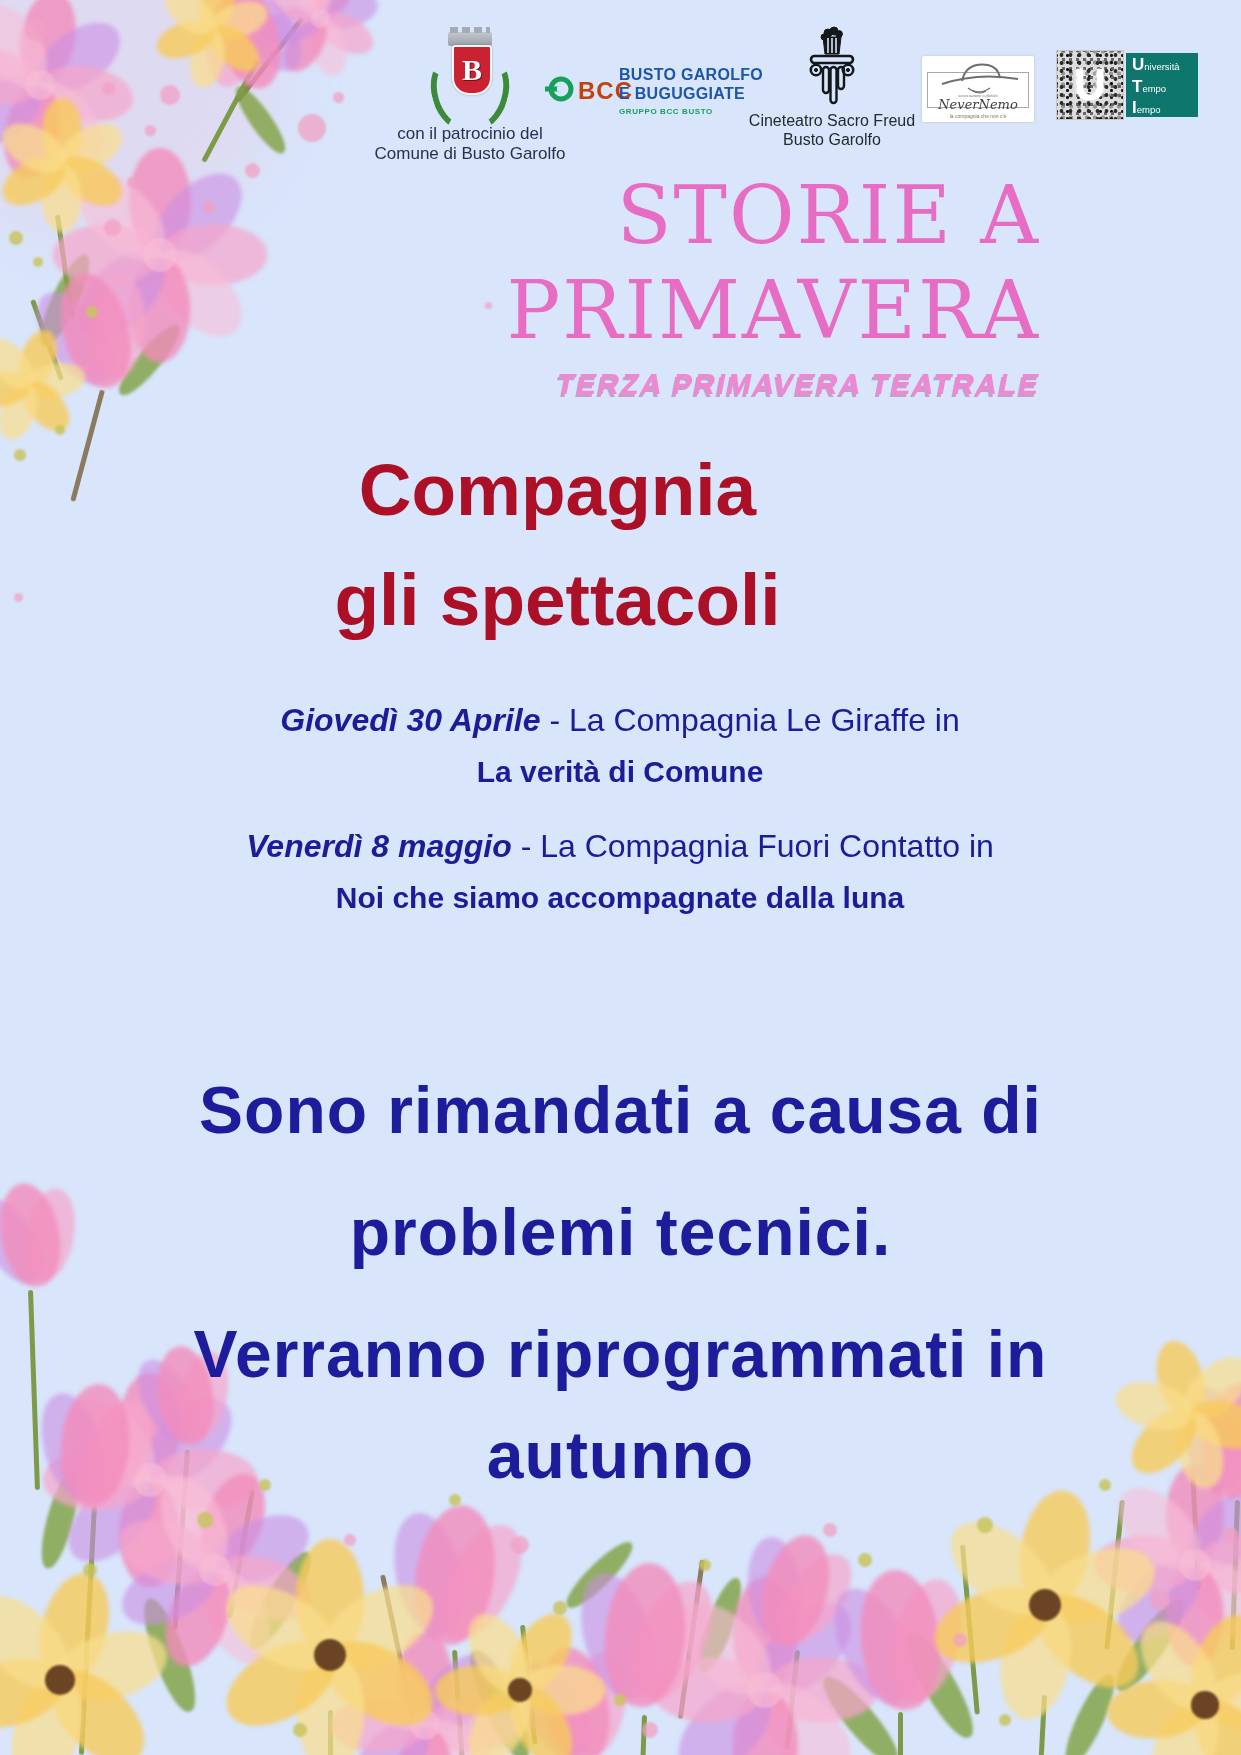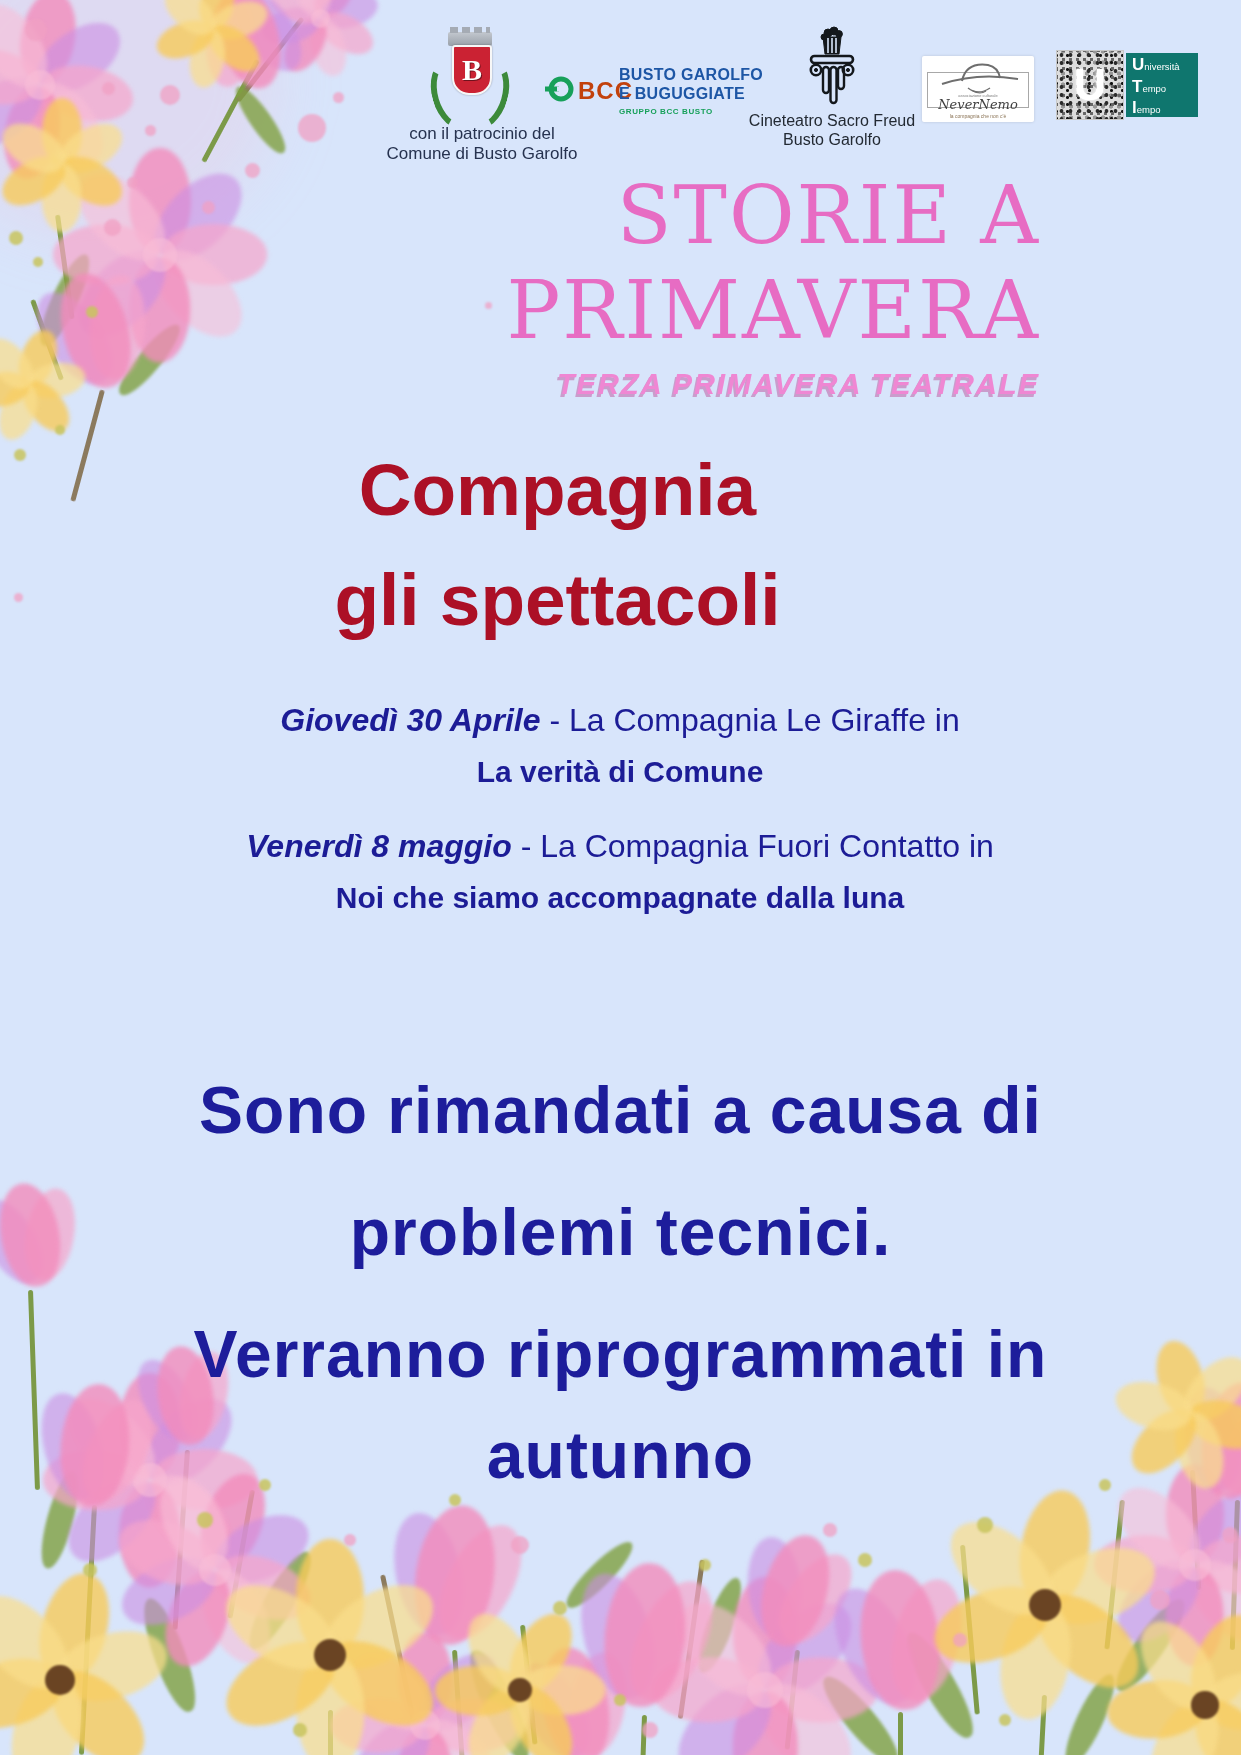--- a/index.html
+++ b/index.html
@@ -15,21 +15,21 @@
   .crest-crown{position:absolute;left:16px;top:4px;width:44px;height:14px;background:linear-gradient(#c3c8cf,#99a0a9);border-radius:2px;}
   .crest-crown::after{content:'';position:absolute;top:-5px;left:2px;right:2px;height:6px;
       background:repeating-linear-gradient(90deg,#a5abb4 0 8px,transparent 8px 12px);}
   .crest-shield{position:absolute;left:20px;top:17px;width:36px;height:46px;background:#cb2233;
       border:2px solid #f7f7f7;border-radius:3px 3px 17px 17px;display:flex;align-items:center;justify-content:center;
       box-shadow:0 0 2px rgba(0,0,0,.35);}
   .crest-letter{font-family:"Liberation Serif",serif;font-weight:700;font-size:30px;color:#fff;text-shadow:1px 1px 0 #70121d;}
   .wreath{position:absolute;width:34px;height:60px;border:6px solid transparent;border-radius:50%;}
   .wreath.l{left:0;top:30px;border-left-color:#3c8a3a;transform:rotate(-16deg);}
   .wreath.r{right:0;top:30px;border-right-color:#3c8a3a;transform:rotate(16deg);}
-  .patronage{left:362px;top:124px;width:240px;text-align:center;color:#26324f;font-size:17px;line-height:20px;z-index:3;}
+  .patronage{left:350px;top:124px;width:240px;text-align:center;color:#26324f;font-size:17px;line-height:20px;z-index:3;}
 
   .bcc{left:545px;top:62px;width:212px;height:64px;z-index:3;}
   .bcc-mark{position:absolute;left:0;top:12px;}
   .bcc-abbr{position:absolute;left:33px;top:15px;font-size:24px;font-weight:700;color:#c2410c;letter-spacing:1px;}
   .bcc-name{position:absolute;left:74px;top:3px;font-size:16px;font-weight:700;color:#1d56a5;line-height:19px;letter-spacing:.3px;white-space:nowrap;}
   .bcc-group{position:absolute;left:74px;top:45px;font-size:8px;font-weight:700;color:#17a05a;letter-spacing:.6px;white-space:nowrap;}
 
   .cine{left:737px;top:26px;width:190px;z-index:3;}
   .cine svg{display:block;margin:0 auto;}
   .cine-cap{margin-top:3px;text-align:center;font-size:16px;line-height:19px;color:#232a33;}

